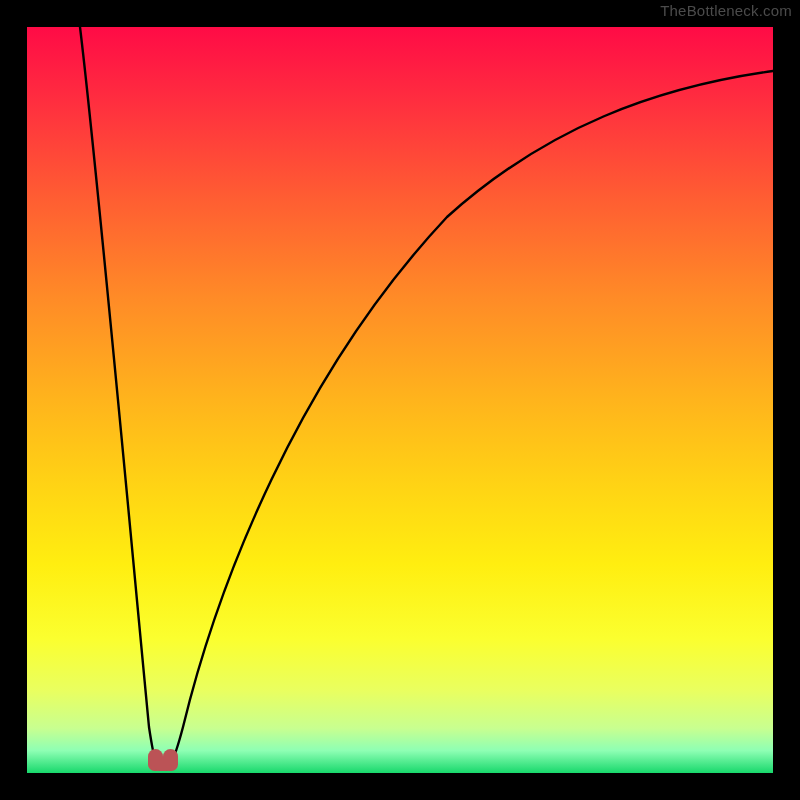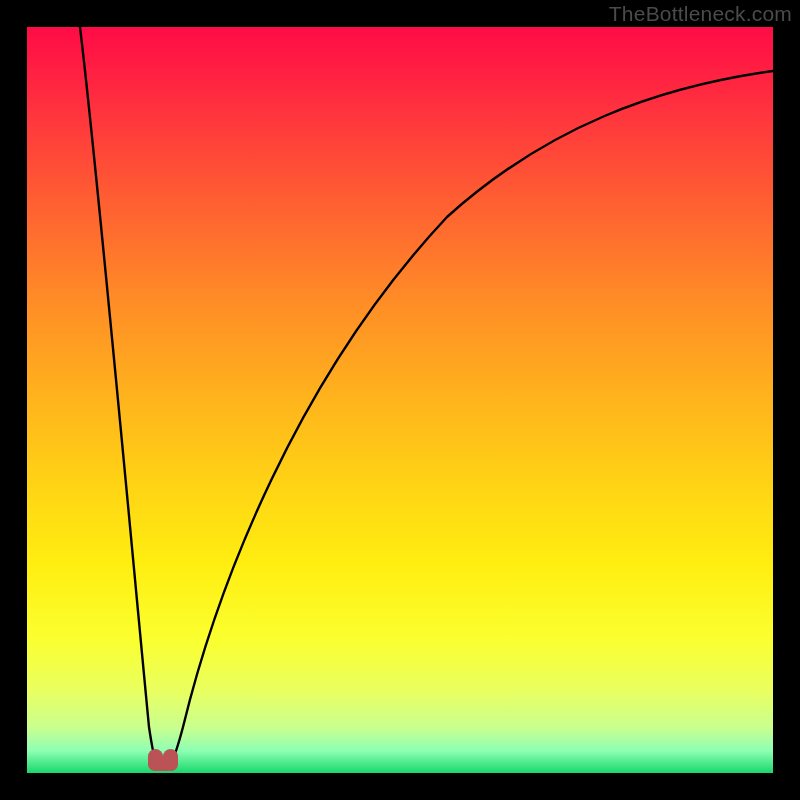--- a/index.html
+++ b/index.html
@@ -34,21 +34,21 @@
       #e9ff60 89%,
       #c8ff90 94%,
       #8effb4 97%,
       #18d86c 100%);
   }
   .watermark {
     position: absolute;
     top: 2px;
     right: 8px;
     color: #4b4b4b;
-    font-size: 21px;
+    font-size: 15px;
     font-weight: 500;
     letter-spacing: 0.2px;
     user-select: none;
   }
   svg.curve {
     position: absolute;
     inset: 0;
   }
   .bottom-marker {
     position: absolute;

